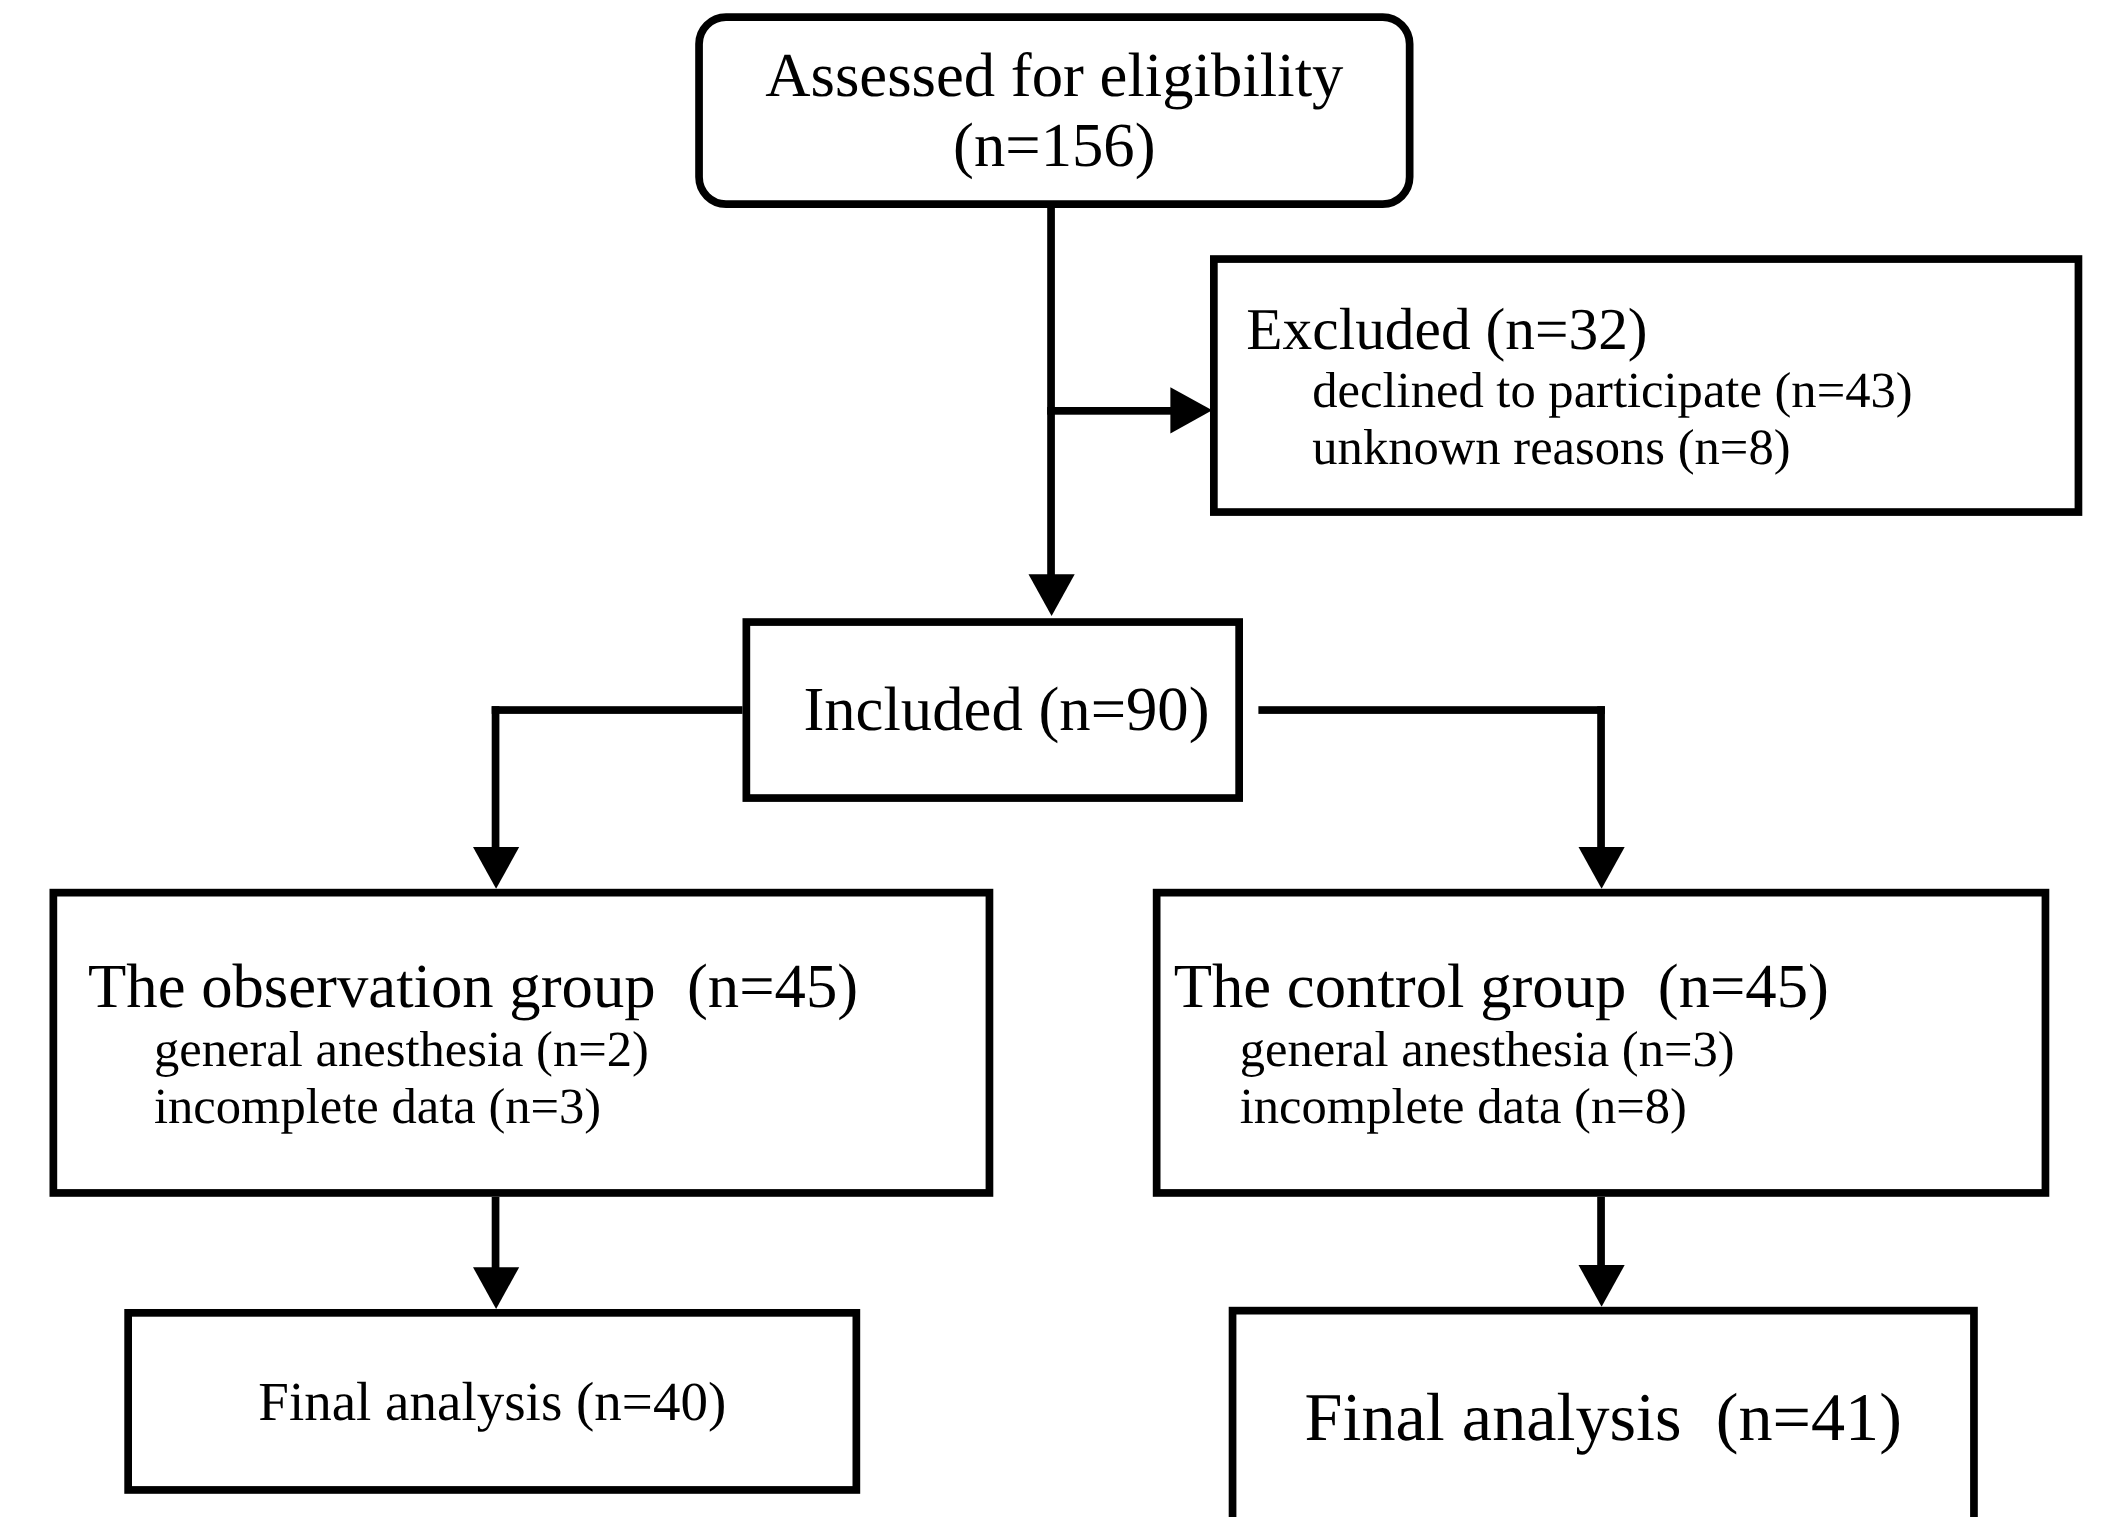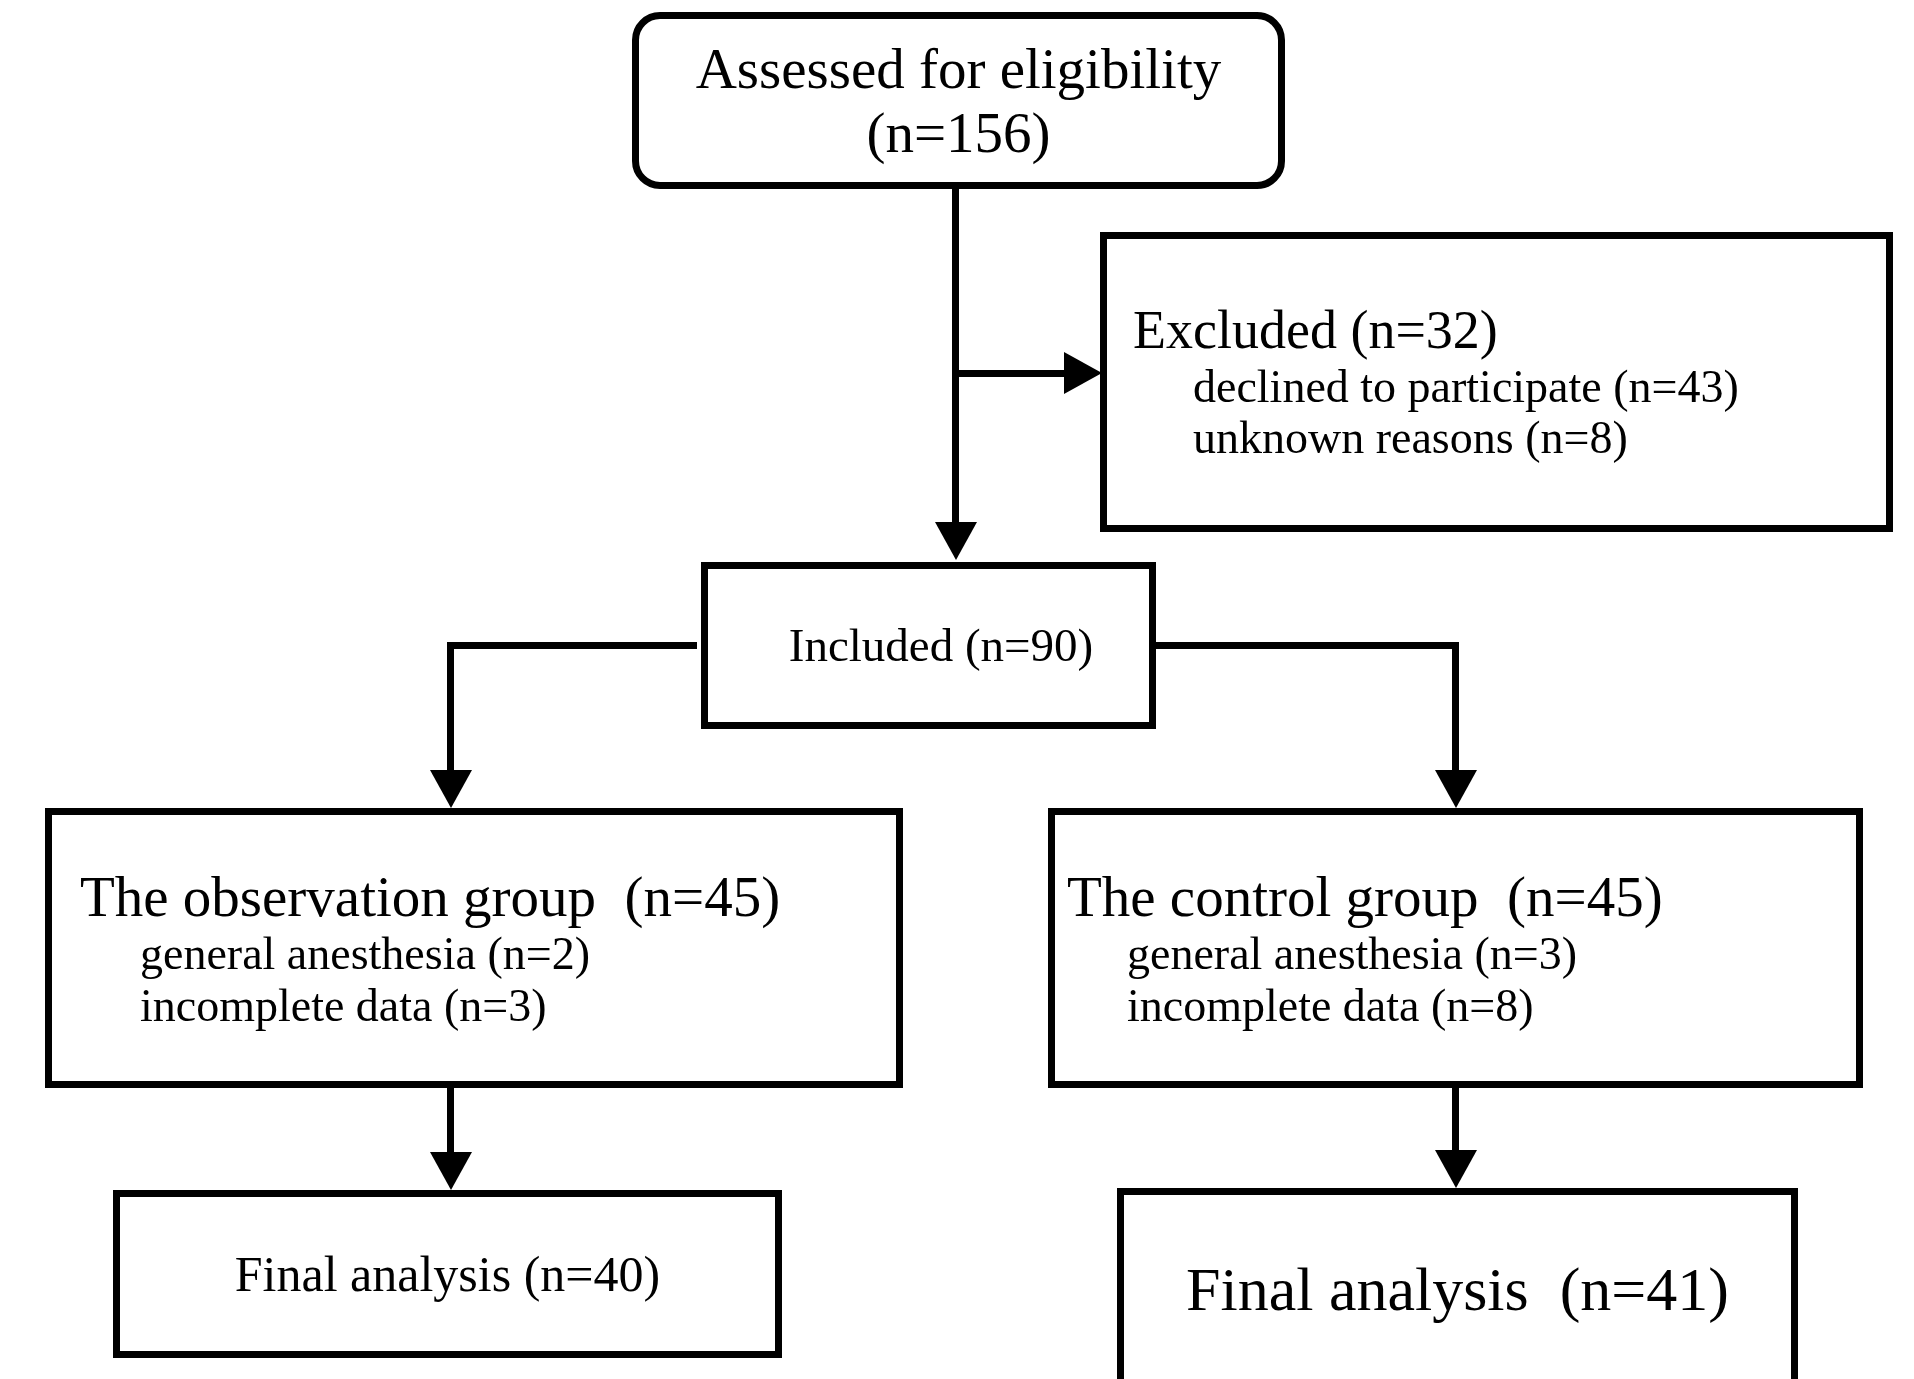--- a/index.html
+++ b/index.html
@@ -38,31 +38,31 @@
     text-align: left;
   }
 
   
   #node-assessed {
     left: 632px; top: 12px; width: 653px; height: 177px;
     font-size: 57px;
     border-radius: 28px;
   }
   #node-excluded {
-    left: 1100px; top: 232px; width: 793px; height: 300px;
+    left: 1100px; top: 232px; width: 793px; height: 237px;
     padding-left: 26px;
     font-size: 54px;
   }
   #node-excluded .sub {
     font-size: 46px;
     padding-left: 60px;
   }
   #node-included {
-    left: 701px; top: 562px; width: 455px; height: 167px;
-    font-size: 47px;
+    left: 675px; top: 562px; width: 455px; height: 167px;
+    font-size: 57px;
     padding-left: 25px;
   }
   #node-observation {
     left: 8px; top: 808px; width: 858px; height: 280px;
     padding-left: 28px;
     font-size: 57px;
     margin-left: 37px;
   }
   #node-observation .sub, #node-control .sub {
     font-size: 46px;

